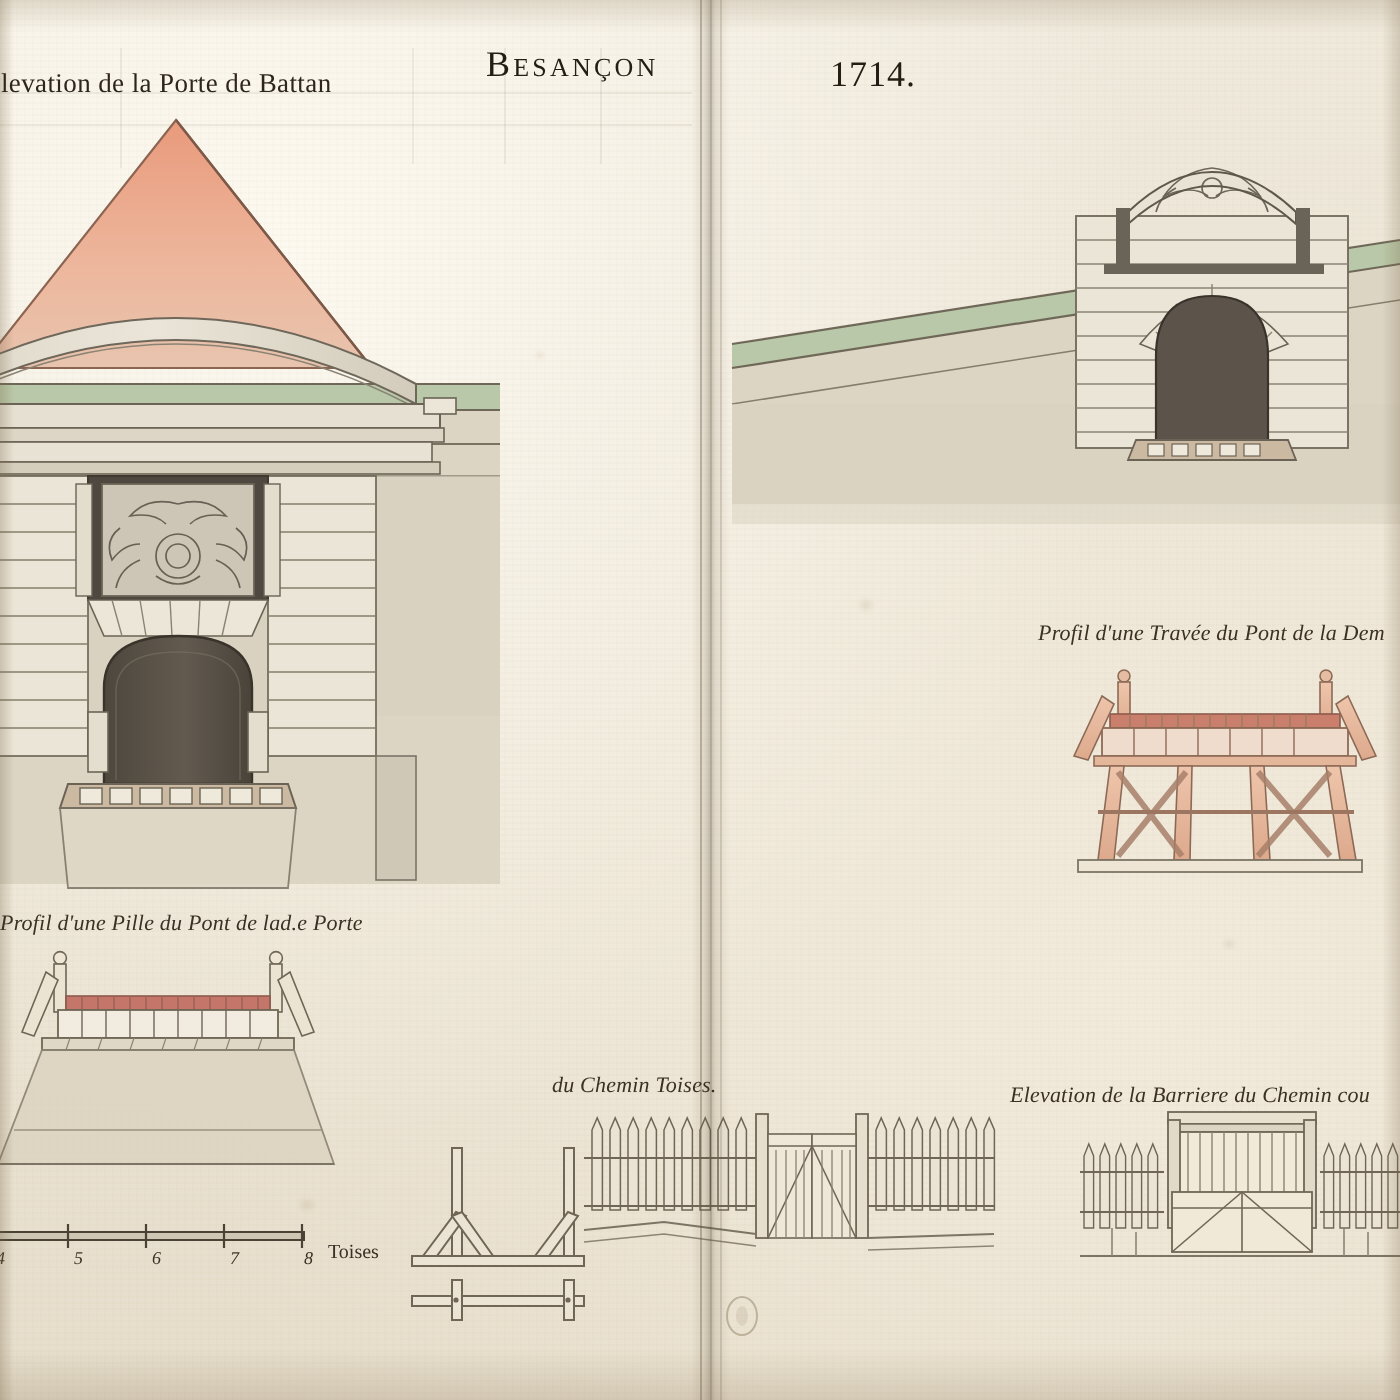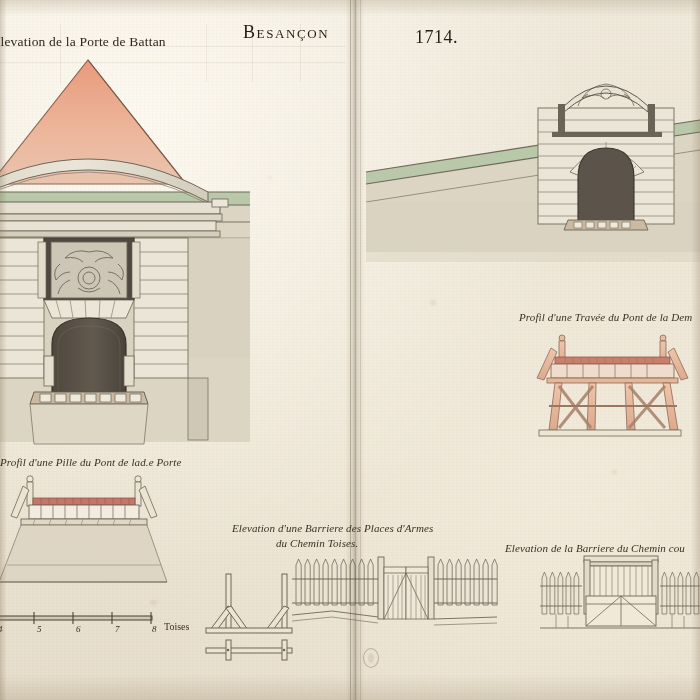--- a/index.html
+++ b/index.html
@@ -579,21 +579,20 @@
   <div class="ink hdr" style="left:-8px;top:34px;">Elevation de la Porte de Battan</div>
 
   <div class="ink title" style="left:243px;top:22px;">Besançon</div>
   <div class="ink title yr" style="left:371px;top:27px;font-variant:normal;letter-spacing:.5px;margin-left:44px;">1714.</div>
 
 
   <div class="ink cap" style="left:519px;top:311px;">Profil d'une Travée du Pont de la Dem</div>
 
   <div class="ink cap" style="left:0px;top:456px;">Profil d'une Pille du Pont de lad.e Porte</div>
 
-  <div class="ink cap" style="left:232px;top:522px;">Elevation d'une Barriere des Places d'Armes</div>
   <div class="ink cap" style="left:276px;top:537px;">du Chemin Toises.</div>
 
   <div class="ink cap" style="left:505px;top:522px;margin-top:20px;">Elevation de la Barriere du Chemin cou</div>
 
   <div class="stamp" style="left:363px;top:648px;">
       <i></i>
     </div>
 
 </div>
 

